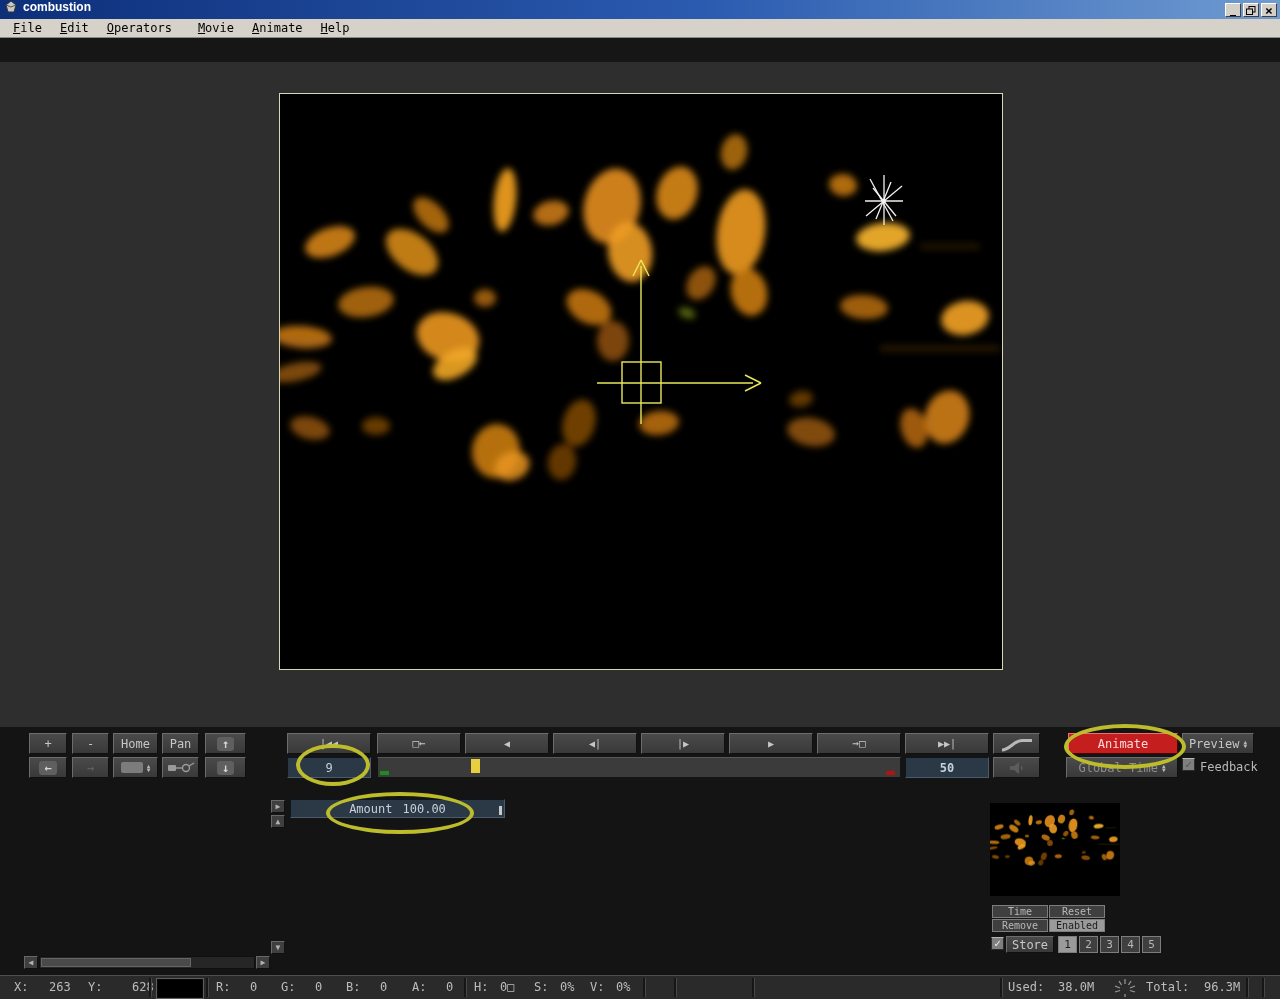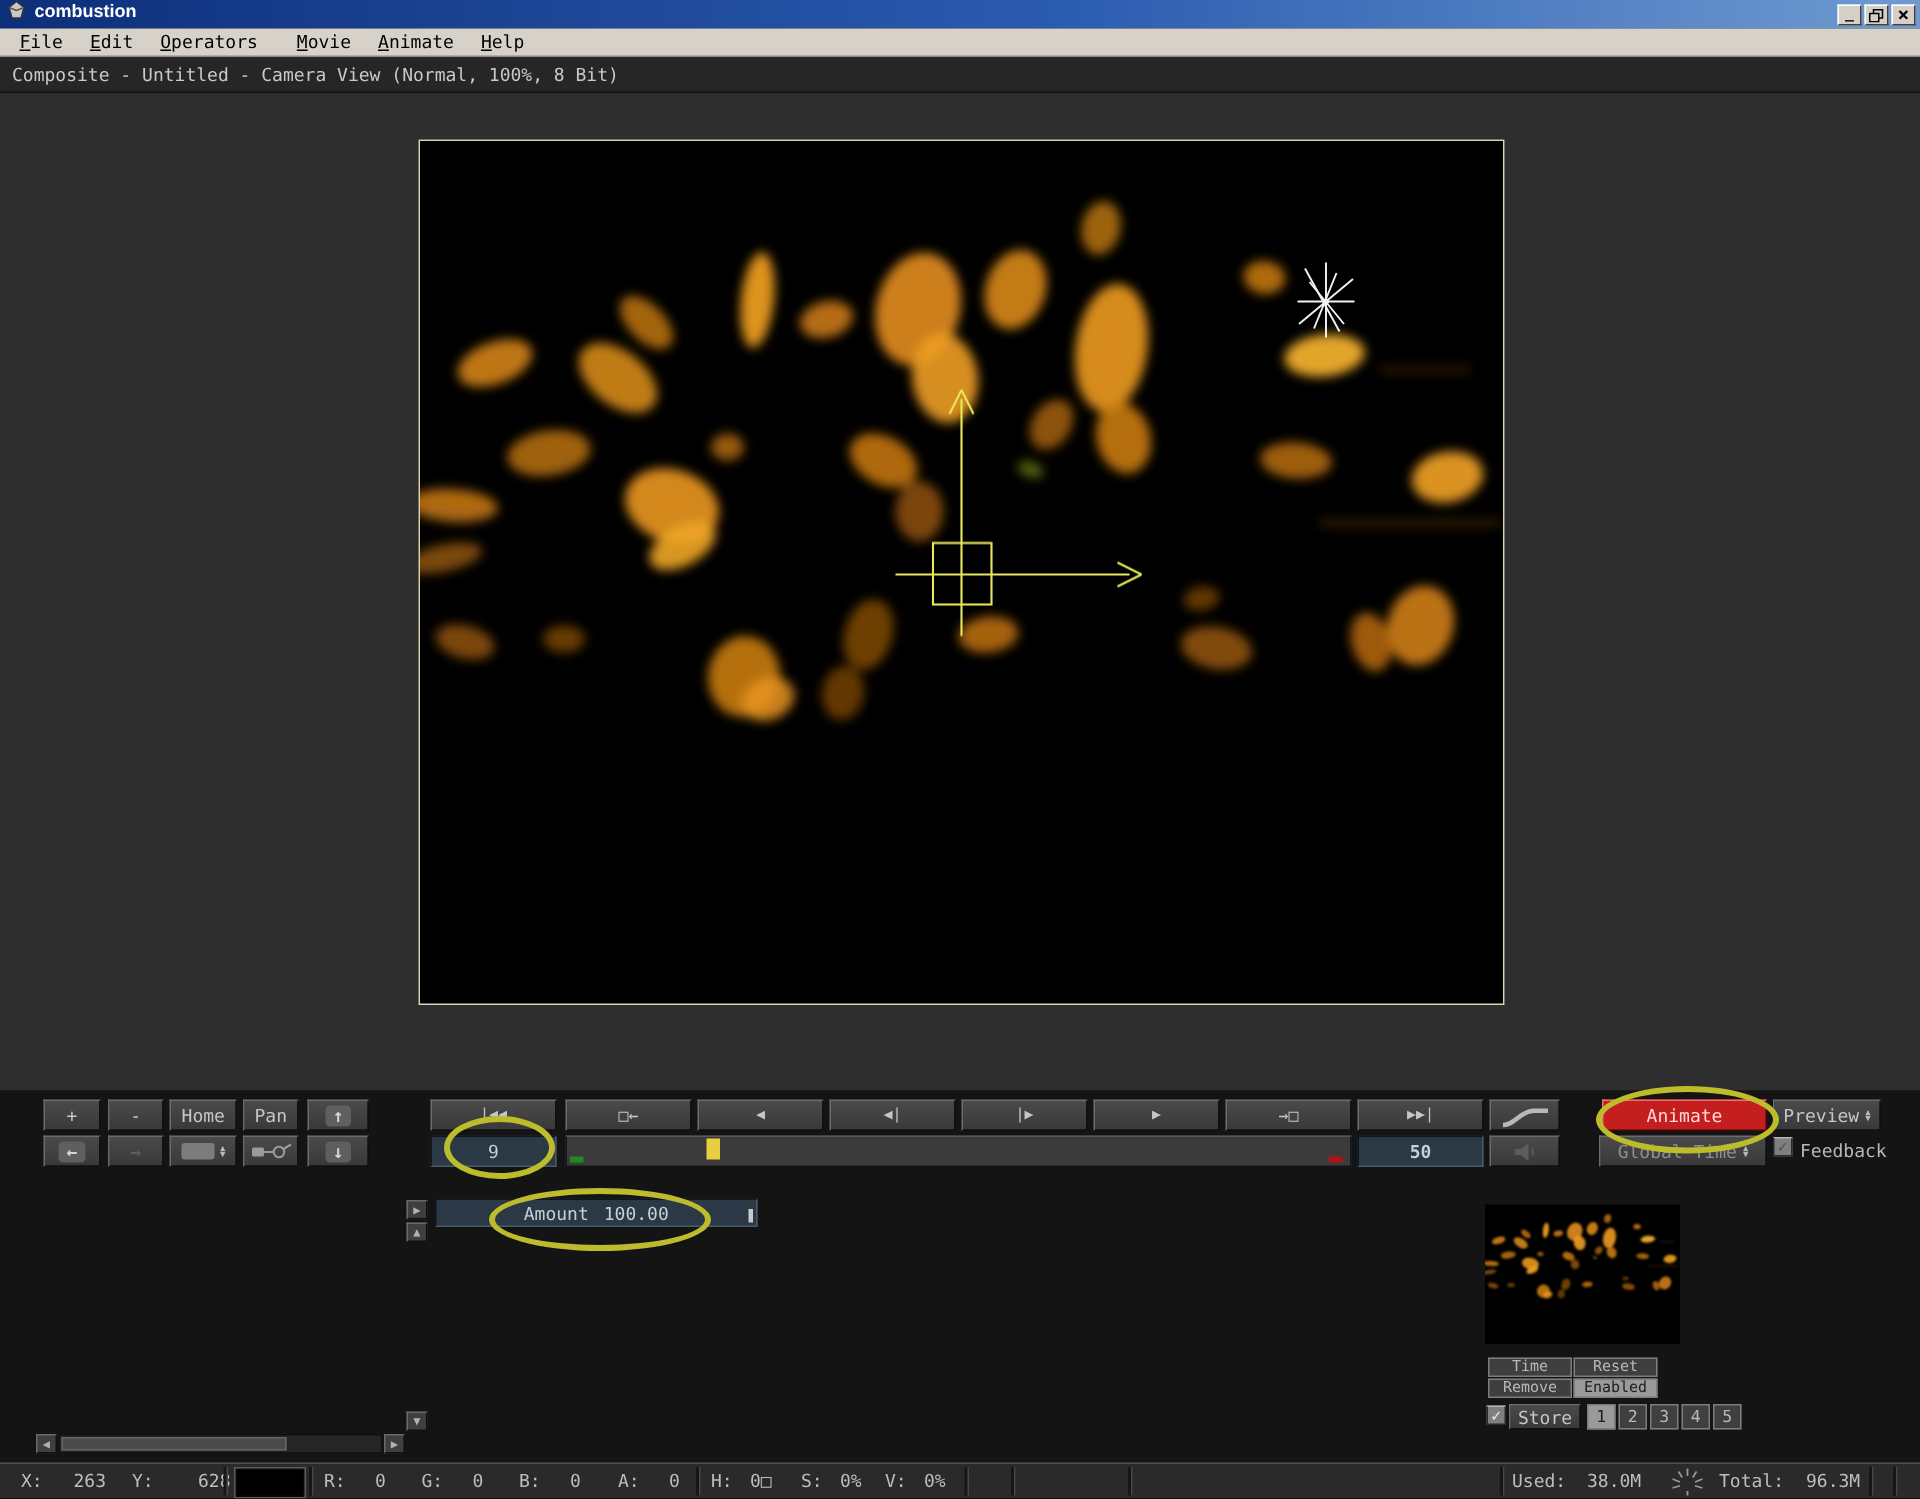--- a/index.html
+++ b/index.html
@@ -95,21 +95,20 @@
 
   <div class="menubar">
     <span class="menu-item">File</span>
     <span class="menu-item">Edit</span>
     <span class="menu-item">Operators</span>
     <span class="menu-item" style="margin-left:8px;">Movie</span>
     <span class="menu-item">Animate</span>
     <span class="menu-item">Help</span>
   </div>
 
-  <div class="vheader">Composite - Untitled - Camera View (Normal, 100%, 8 Bit)</div>
 
   <div class="viewport">
     <div class="canvas">
       <svg width="722" height="575" viewBox="0 0 722 575">
         <defs>
           <filter id="blur1" x="-40%" y="-40%" width="180%" height="180%">
               <feGaussianBlur stdDeviation="3.5"></feGaussianBlur>
             </filter>
           <g id="debris" filter="url(#blur1)">
             <rect x="0" y="236" width="46" height="7" fill="#7a4408" opacity="0.5"></rect>

